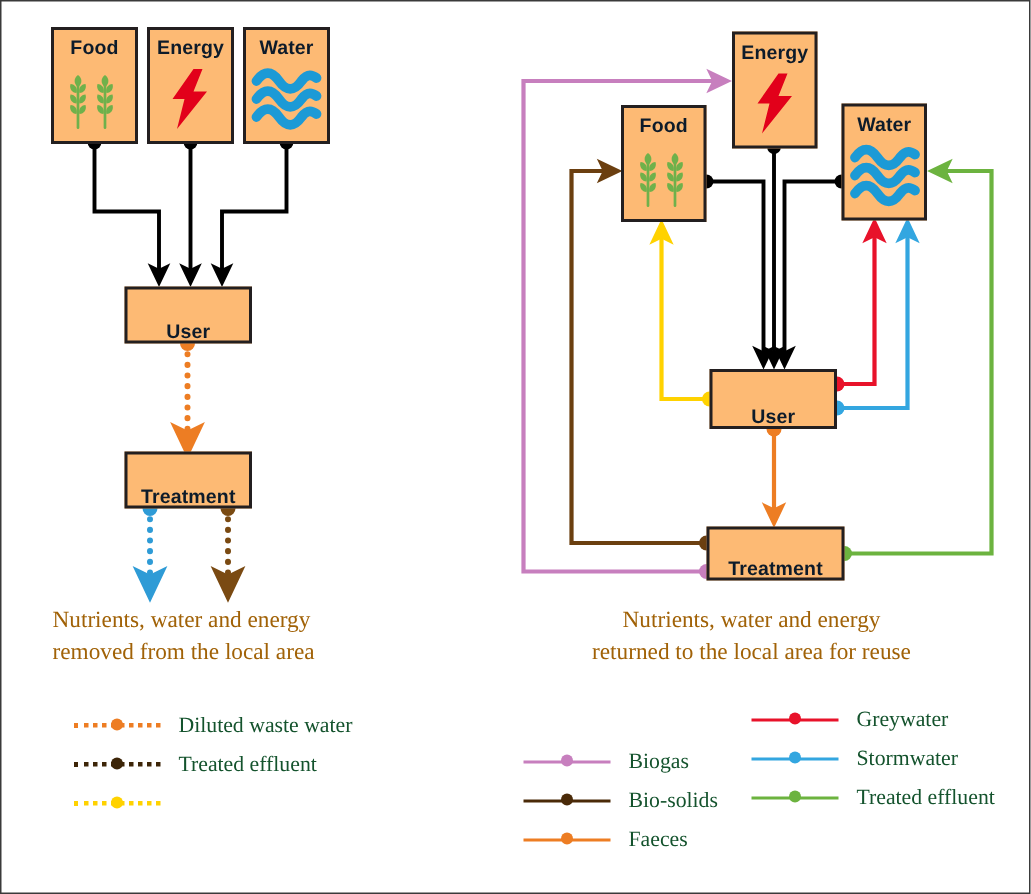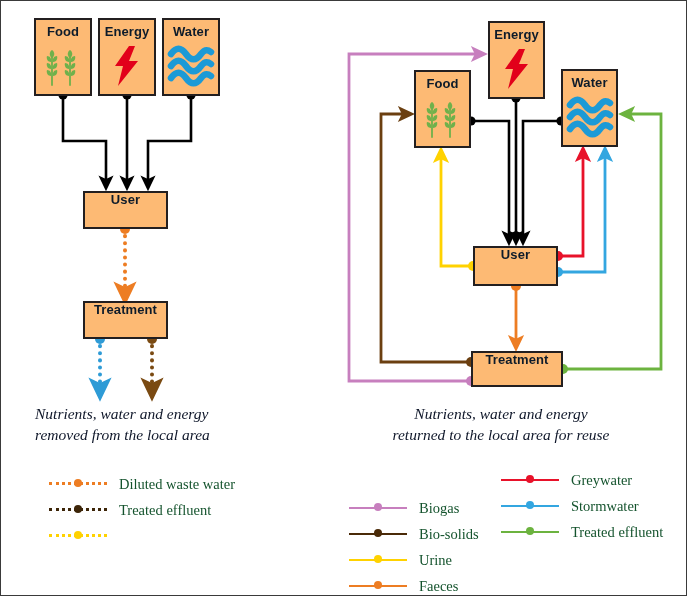--- a/index.html
+++ b/index.html
@@ -27,28 +27,28 @@
     box-sizing:border-box;
     display:flex;flex-direction:column;align-items:center;
     z-index:5;
   }
   .nodebox .nlabel{
     font-weight:bold;font-size:13px;color:#0d1b2a;
     letter-spacing:.1px;line-height:1;
     margin-top:5px;
   }
   .nodebox.wide .nlabel{margin-top:0;}
-  .nodebox.wide{justify-content:flex-start;}
+  .nodebox.wide{justify-content:flex-end;}
   .icon-wrap{flex:1;display:flex;align-items:center;justify-content:center;width:100%;}
 
   
   .caption{
     position:absolute;
     font-family:"Liberation Serif", serif;
-    font-style:italic;font-size:15.5px;color:#0f172a;
+    font-size:15.5px;color:#a16207;
     line-height:1.38;
   }
 
   
   .legend{position:absolute;}
   .legrow{display:flex;align-items:center;height:26px;}
   .legswatch{width:58px;height:14px;position:relative;flex:none;}
   .legtext{
     font-family:"Liberation Serif", serif;
     font-size:14.5px;color:#14532d;white-space:nowrap;
@@ -361,27 +361,20 @@
       </div>
       <div class="legrow">
         <div class="legswatch">
           <div class="legline" style="background:#4A2A08;"></div>
           <div class="legdot" style="background:#4A2A08;"></div>
         </div>
         <div class="legtext">Bio-solids</div>
       </div>
       <div class="legrow">
         <div class="legswatch">
-          <div class="legline" style="background:#FFD200;"></div>
-          <div class="legdot" style="background:#FFD200;"></div>
-        </div>
-        <div class="legtext">Urine</div>
-      </div>
-      <div class="legrow">
-        <div class="legswatch">
           <div class="legline" style="background:#ED7D23;"></div>
           <div class="legdot" style="background:#ED7D23;"></div>
         </div>
         <div class="legtext">Faeces</div>
       </div>
     </div>
 
     <div class="legend" style="left:200px;top:466px;">
       <div class="legrow">
         <div class="legswatch">

